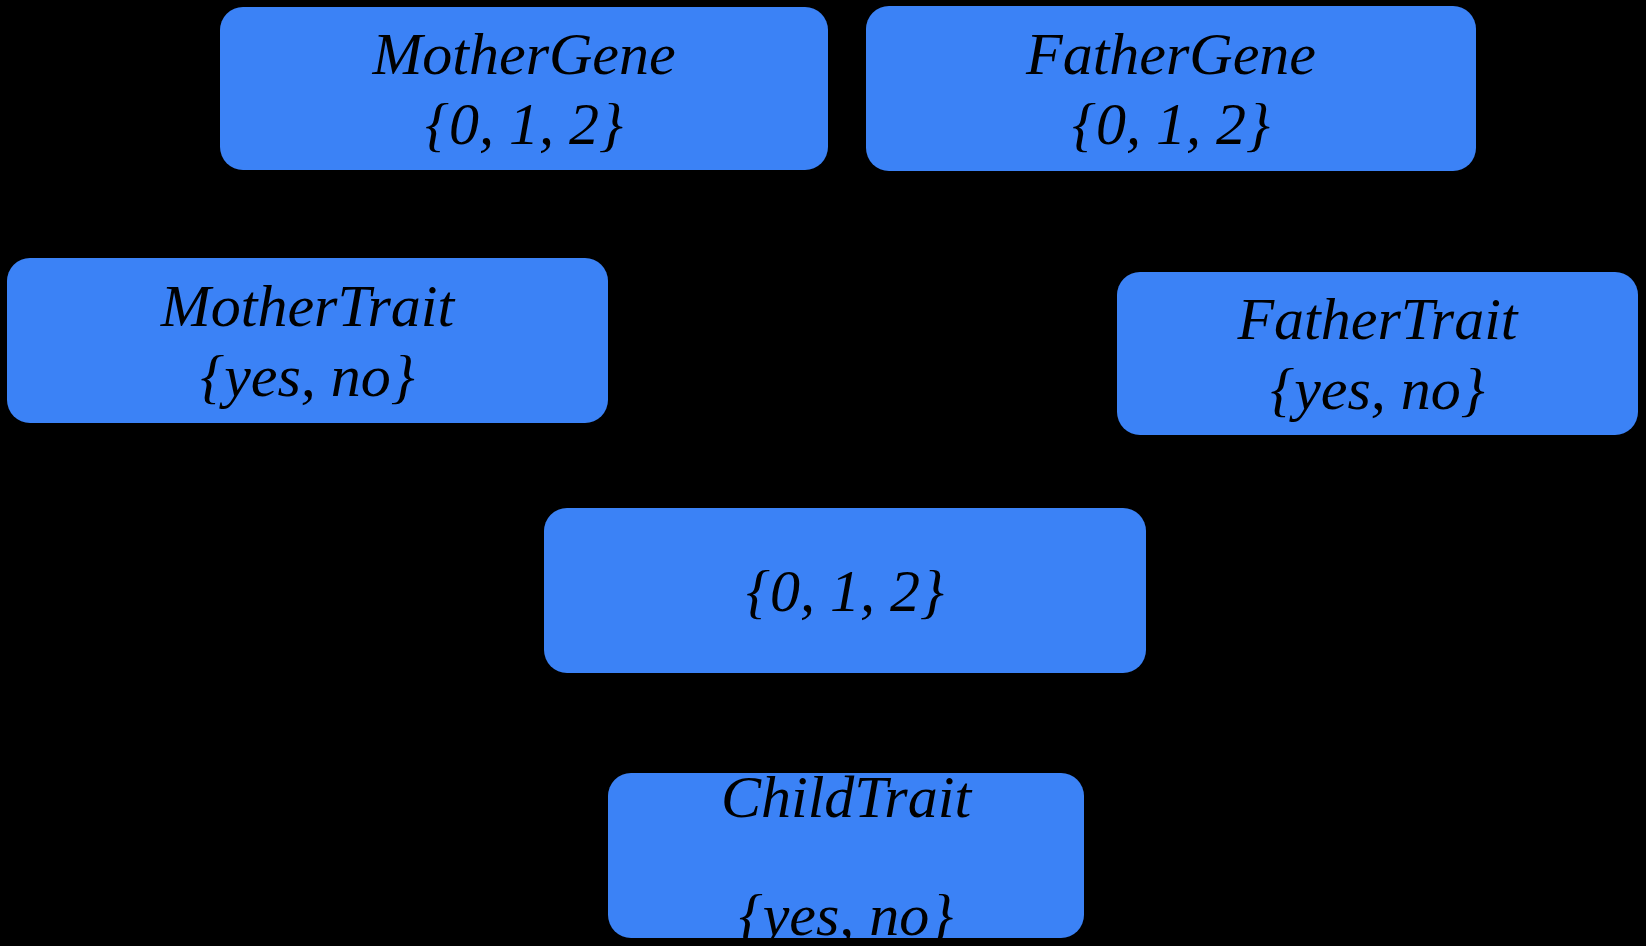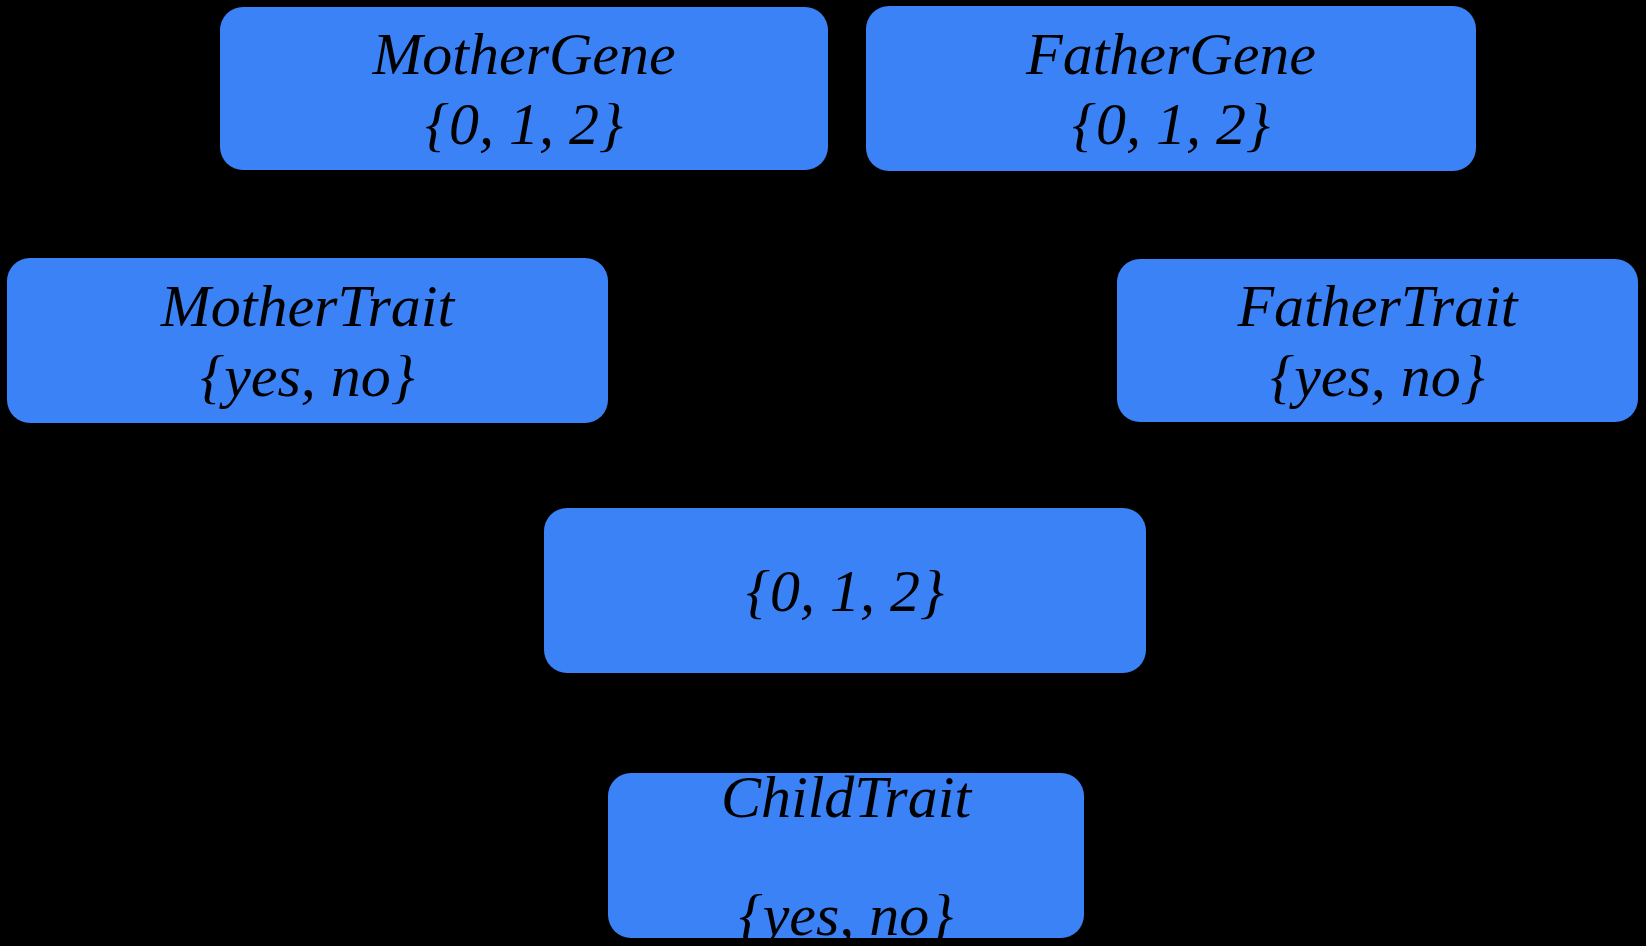--- a/index.html
+++ b/index.html
@@ -30,21 +30,21 @@
     line-height: 70px;
     white-space: nowrap;
   }
   .node-label, .node-domain {
     display: block;
   }
   
   #node-mother-gene  { left: 220px;  top: 7px;   width: 608px; height: 163px; }
   #node-father-gene  { left: 866px;  top: 6px;   width: 610px; height: 165px; }
   #node-mother-trait { left: 7px;    top: 258px; width: 601px; height: 165px; }
-  #node-father-trait { left: 1117px; top: 259px; width: 521px; height: 163px; }
+  #node-father-trait { left: 1117px; top: 272px; width: 521px; height: 163px; }
   #node-child-gene   { left: 544px;  top: 508px; width: 602px; height: 165px; }
   #node-child-trait  { left: 608px;  top: 773px; width: 476px; height: 165px; gap: 48px; }
 </style>
 </head>
 <body>
 
 <div id="canvas">
 
   <div class="node" id="node-mother-gene">
     <span class="node-label">MotherGene</span>

